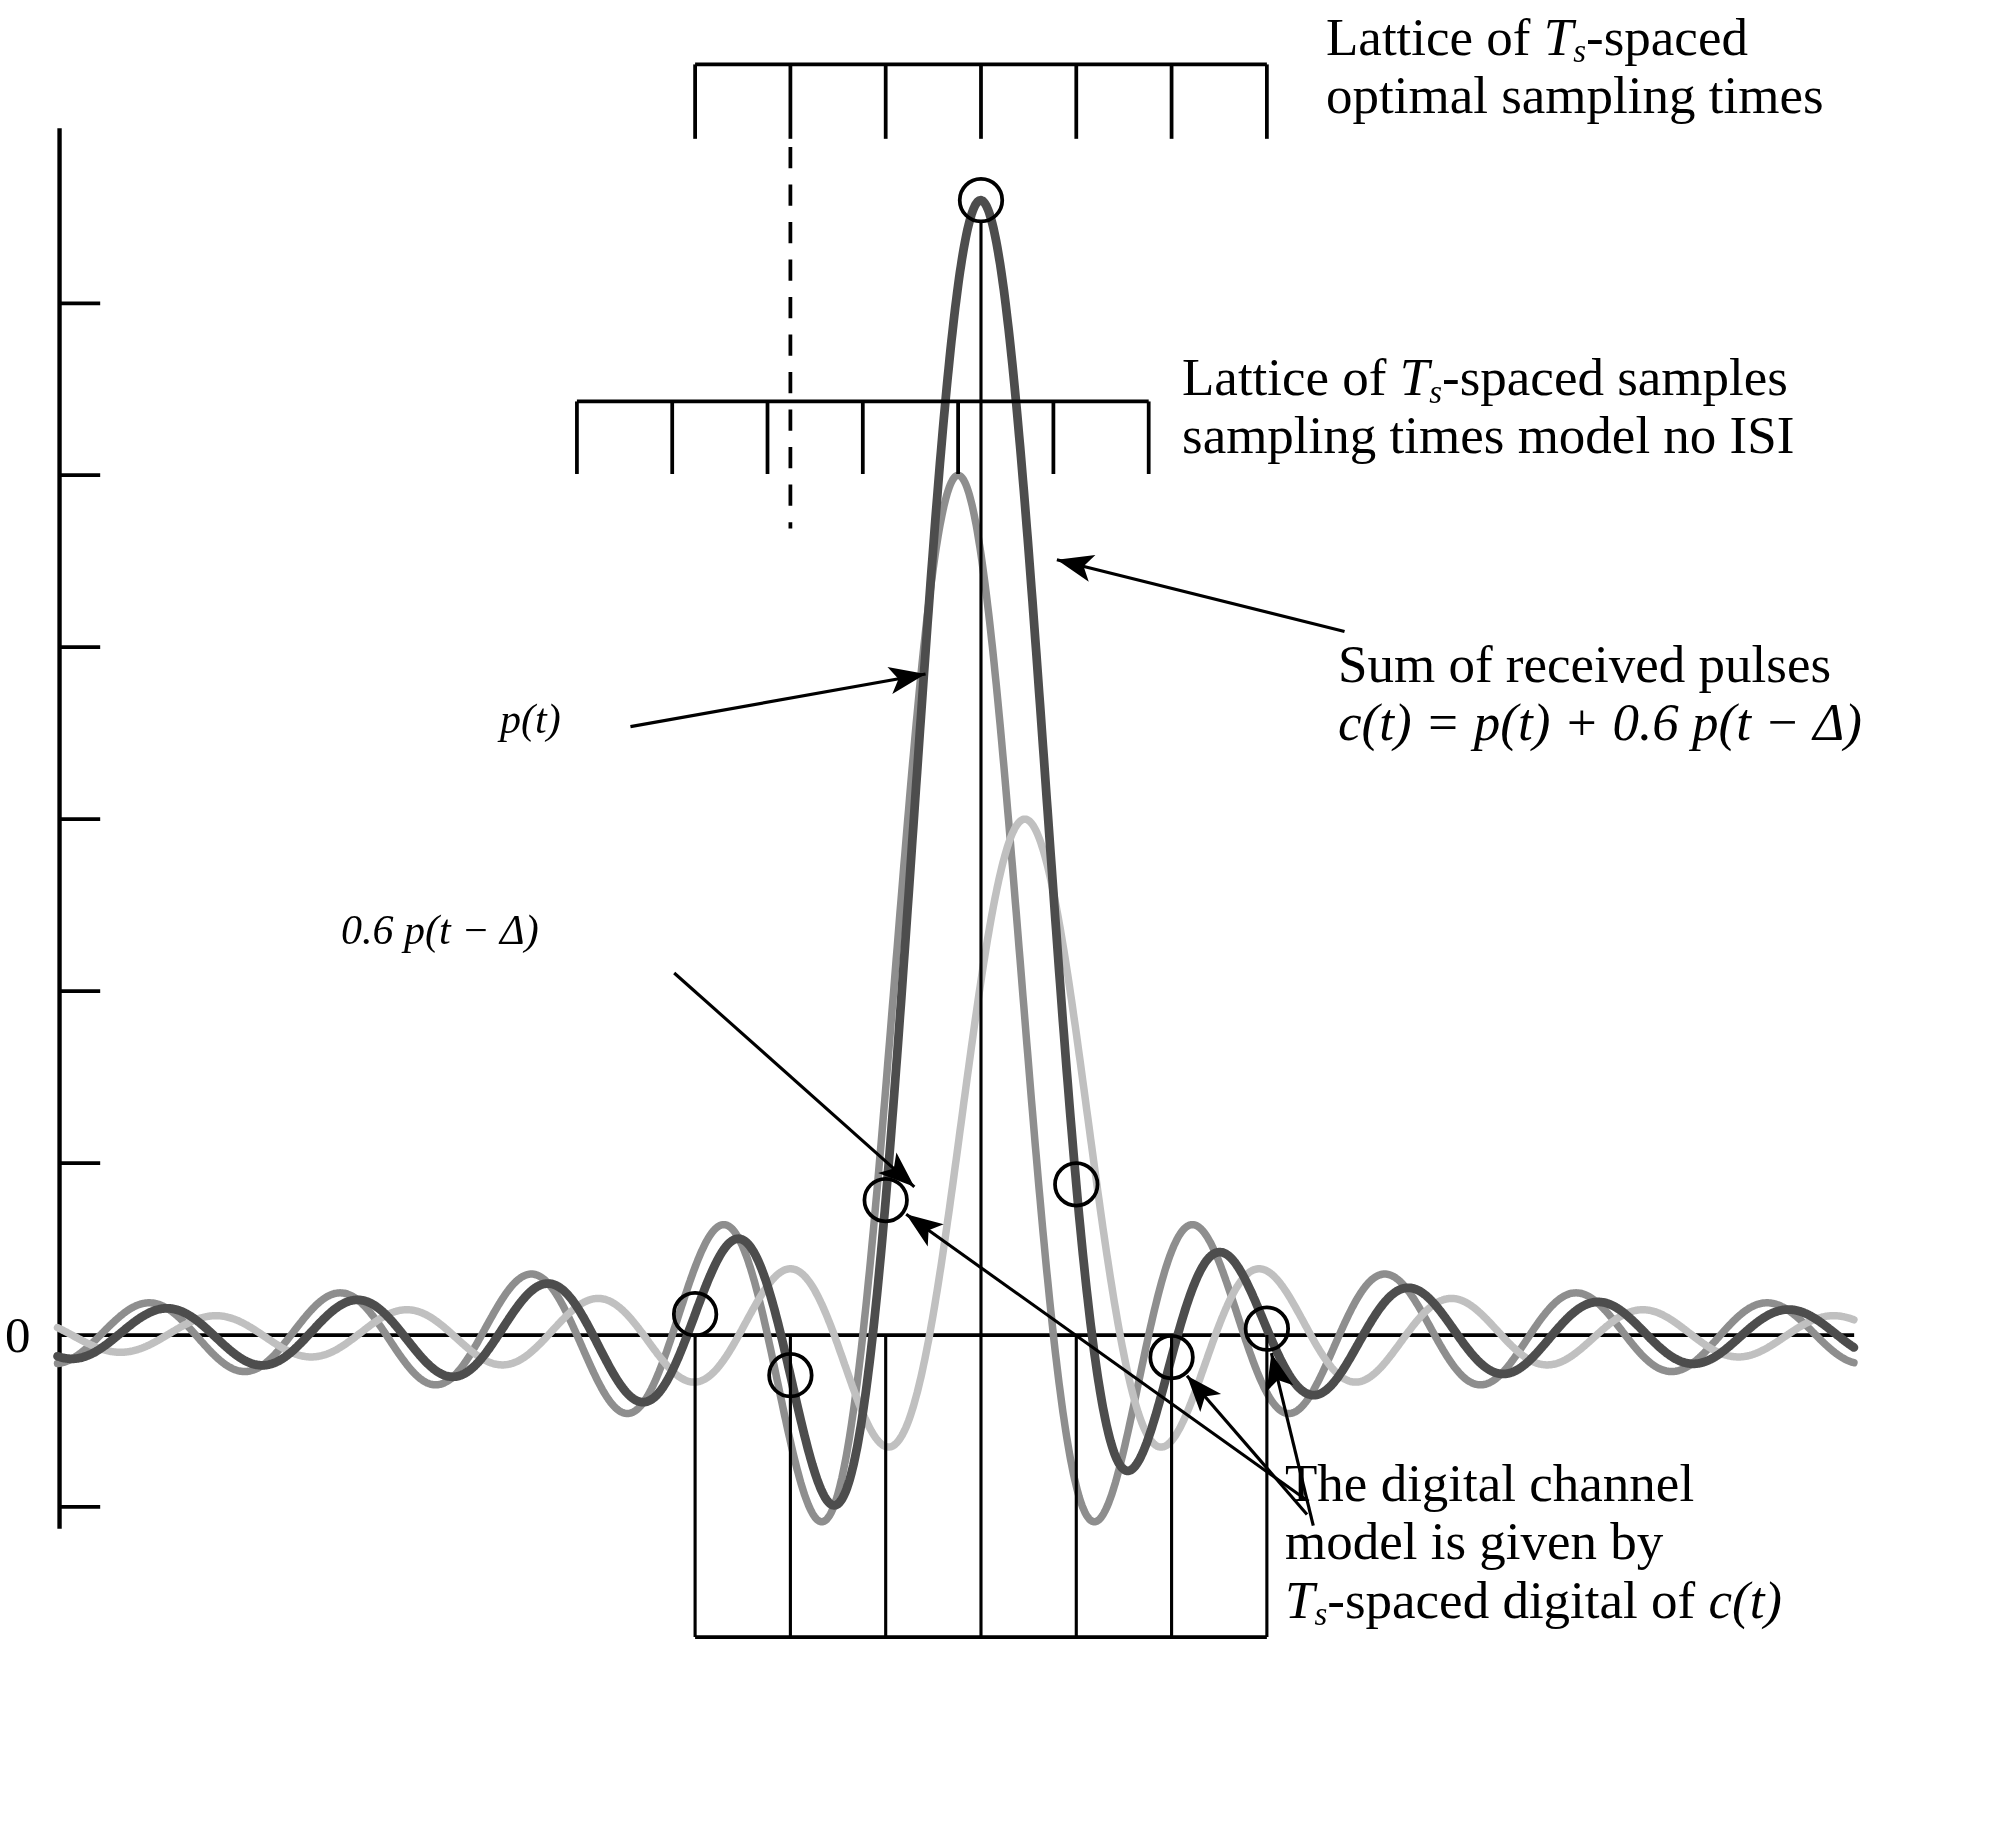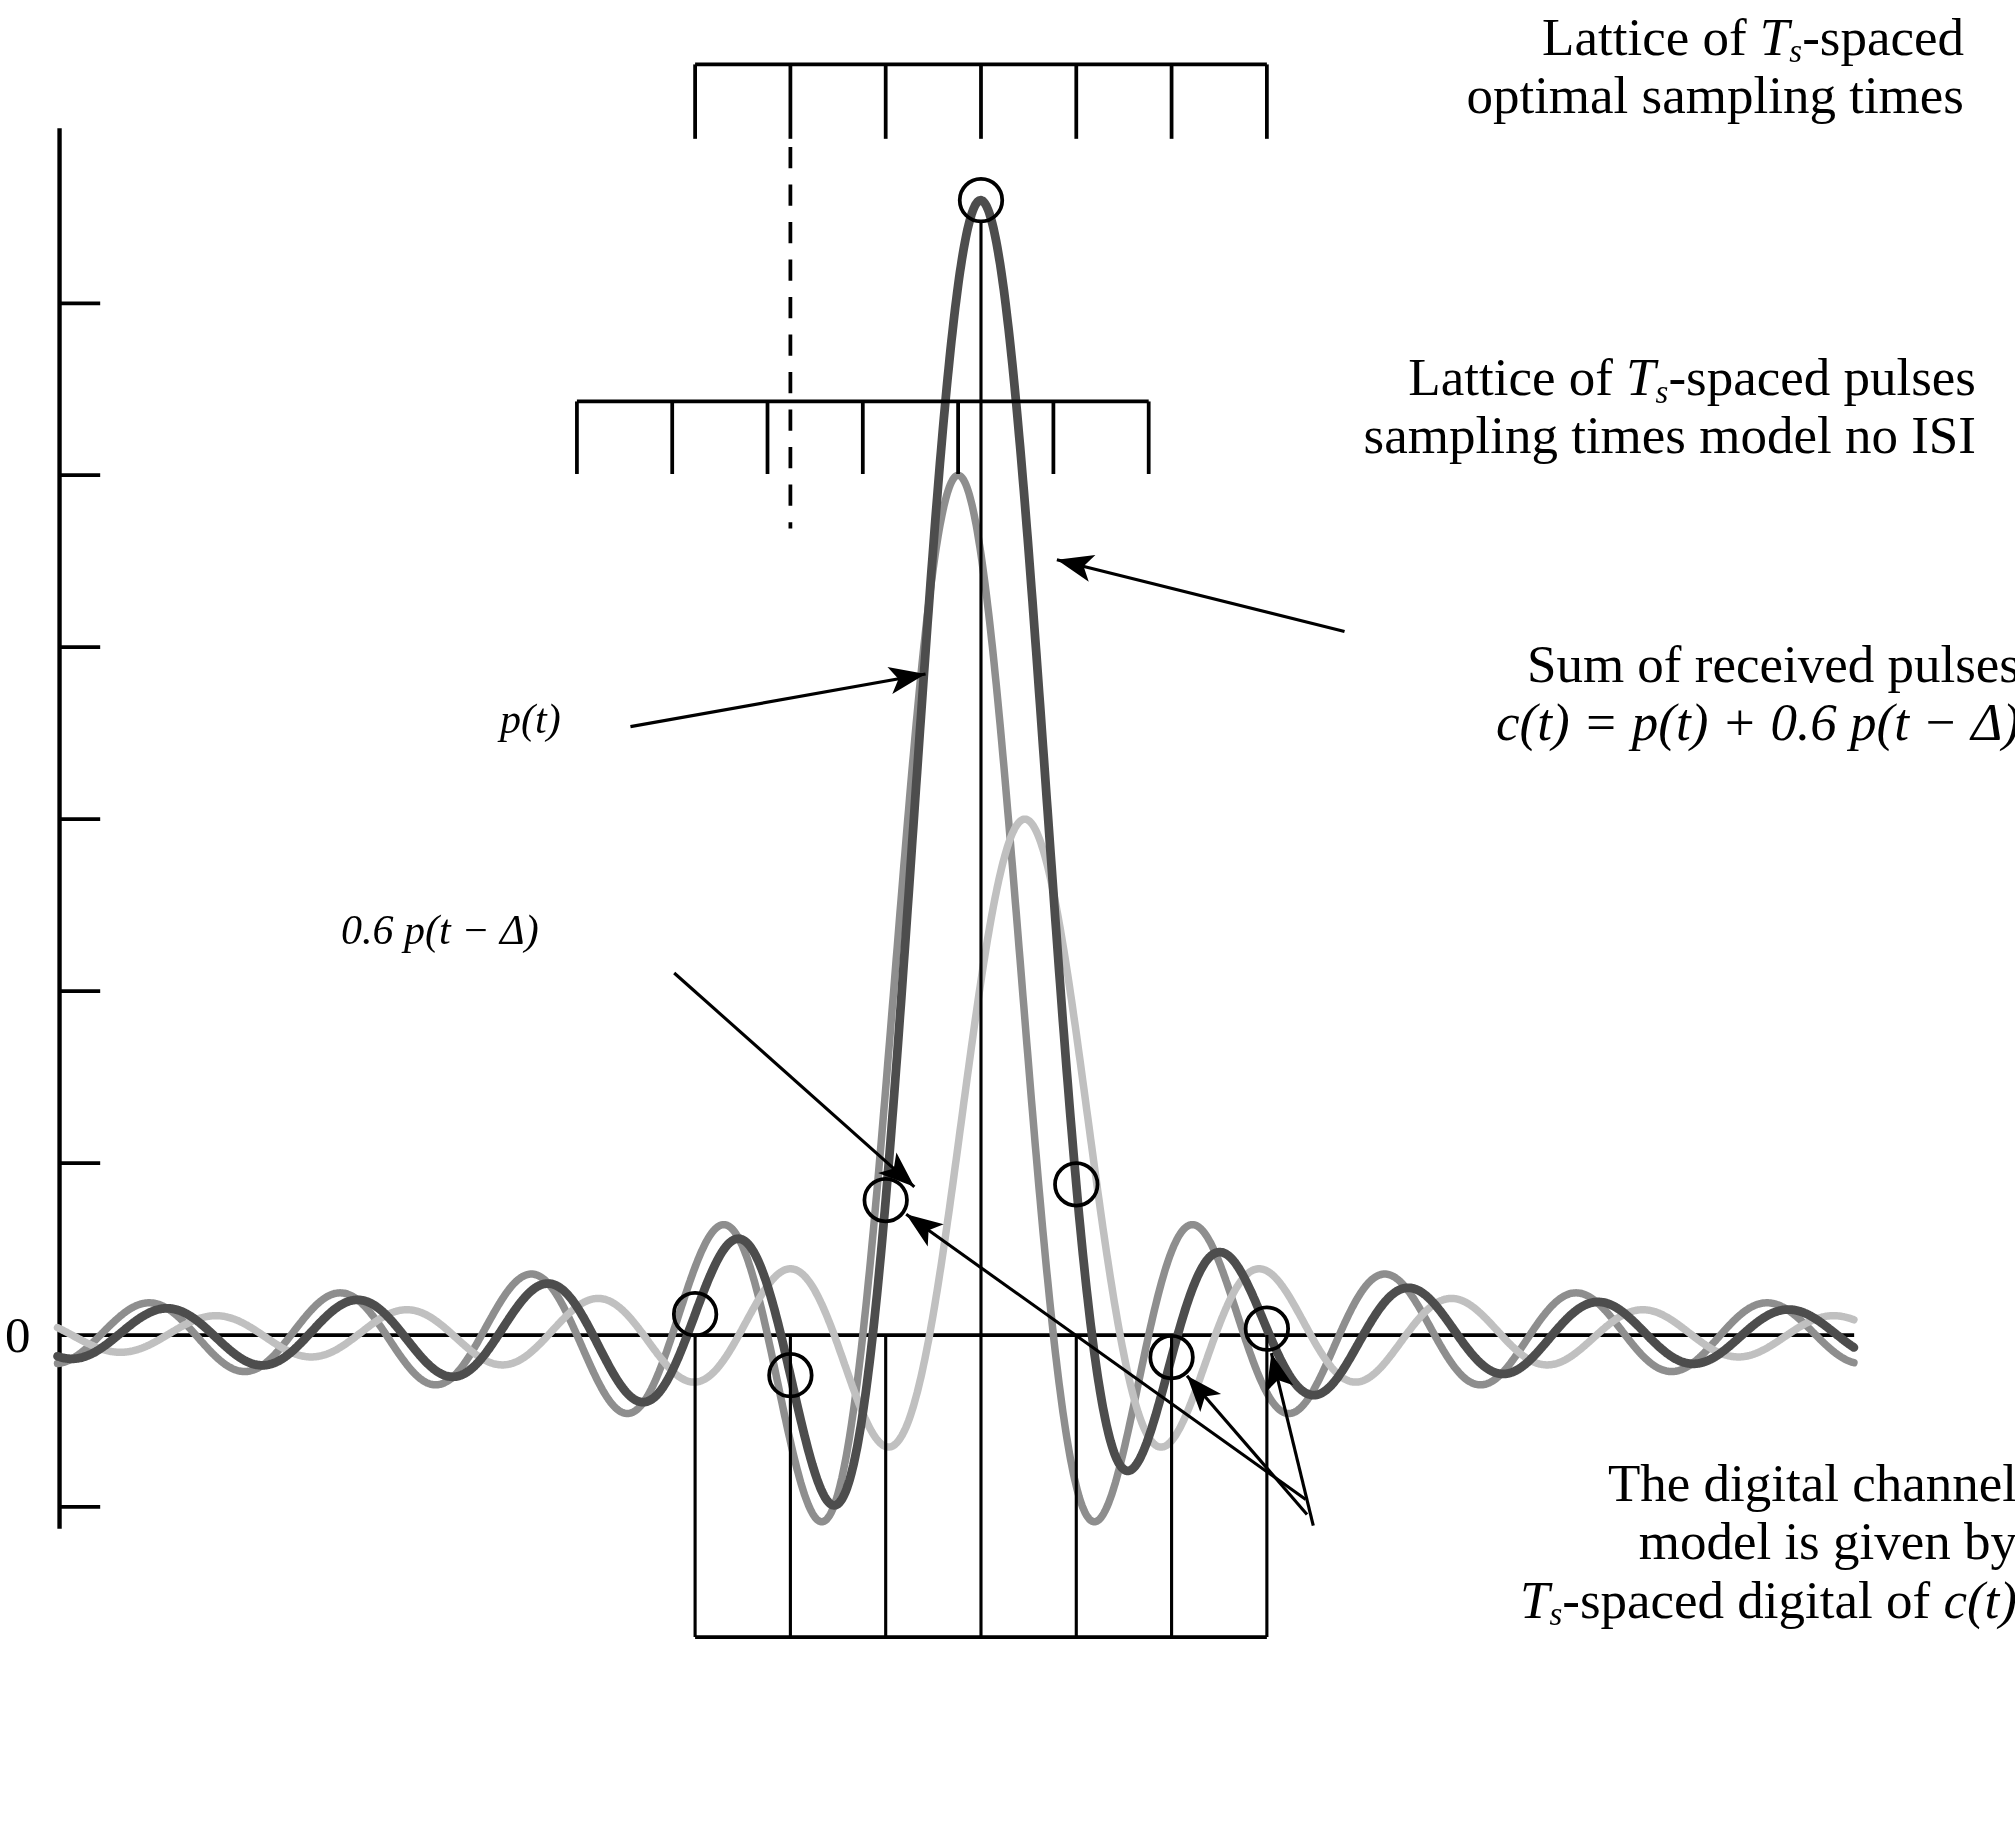--- a/index.html
+++ b/index.html
@@ -8,21 +8,21 @@
     width:2015px;height:1824px;
     background:#ffffff;
     font-family:"Liberation Serif","DejaVu Serif",serif;
     color:#000;
     overflow:hidden;
   }
   #fig-wrap{position:absolute;left:0;top:0;width:2015px;height:1824px;}
   #fig-wrap svg{position:absolute;left:0;top:0;}
   .ann{
     position:absolute;
-    text-align:right;
+    text-align:left;
     font-size:53px;
     line-height:1.1;
     color:#000;
   }
   .ann .line{white-space:nowrap;}
   .it{font-style:italic;}
   .sub{font-size:62%;font-style:italic;position:relative;top:0.24em;}
   .mathlabel{
     position:absolute;
     font-size:42px;
@@ -102,21 +102,21 @@
     </div>
 
   <div class="zero" style="left:5px;top:1306px;">0</div>
 
   <div class="ann" style="left:1326px;top:7.5px;width:638px;">
     <div class="line"><span>Lattice of </span><span class="it">T</span><span class="sub">s</span><span>-spaced</span></div>
     <div class="line">optimal sampling times</div>
   </div>
 
   <div class="ann" style="left:1182px;top:348px;width:794px;">
-    <div class="line"><span>Lattice of </span><span class="it">T</span><span class="sub">s</span><span>-spaced pulses</span></div>
+    <div class="line"><span>Lattice of </span><span class="it">T</span><span class="sub">s</span><span>-spaced samples</span></div>
     <div class="line">sampling times model no ISI</div>
   </div>
 
   <div class="mathlabel" style="left:500px;top:695px;">p(t)</div>
 
   <div class="mathlabel" style="left:341px;top:906px;">0.6 p(t − Δ)</div>
 
   <div class="ann" style="left:1338px;top:635px;width:682px;">
     <div class="line">Sum of received pulses</div>
     <div class="line it">c(t) = p(t) + 0.6 p(t − Δ)</div>

